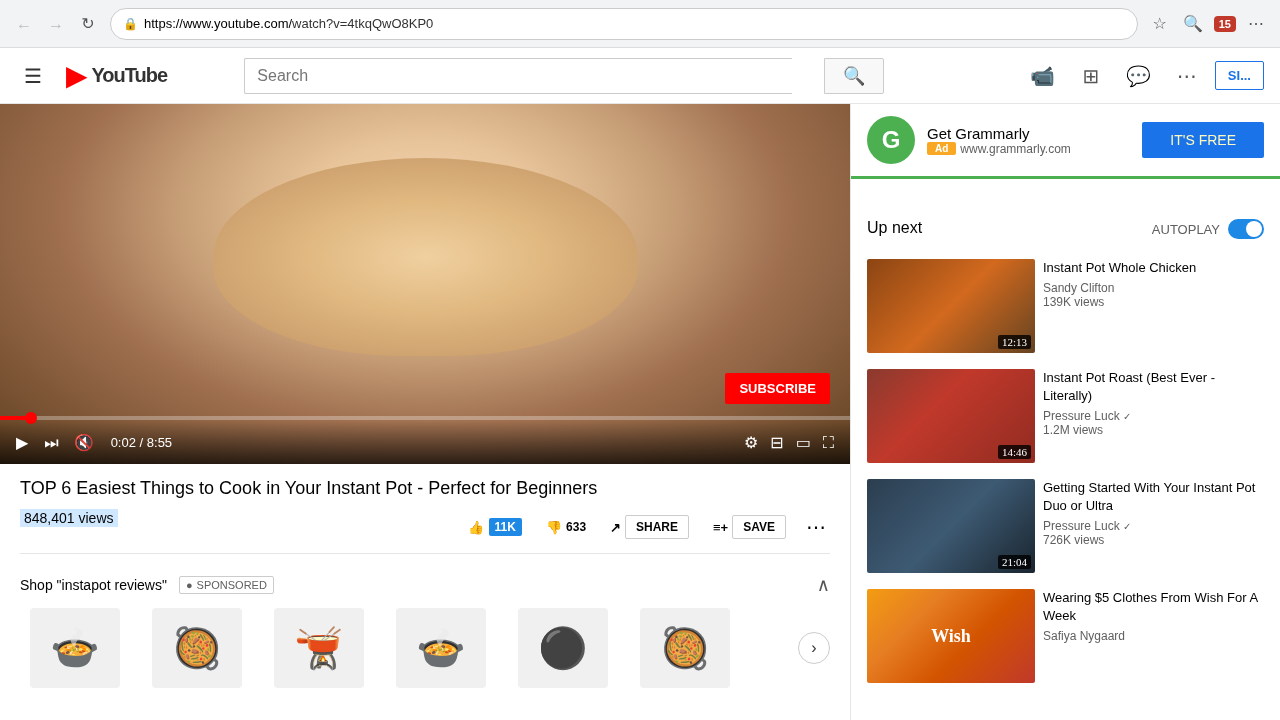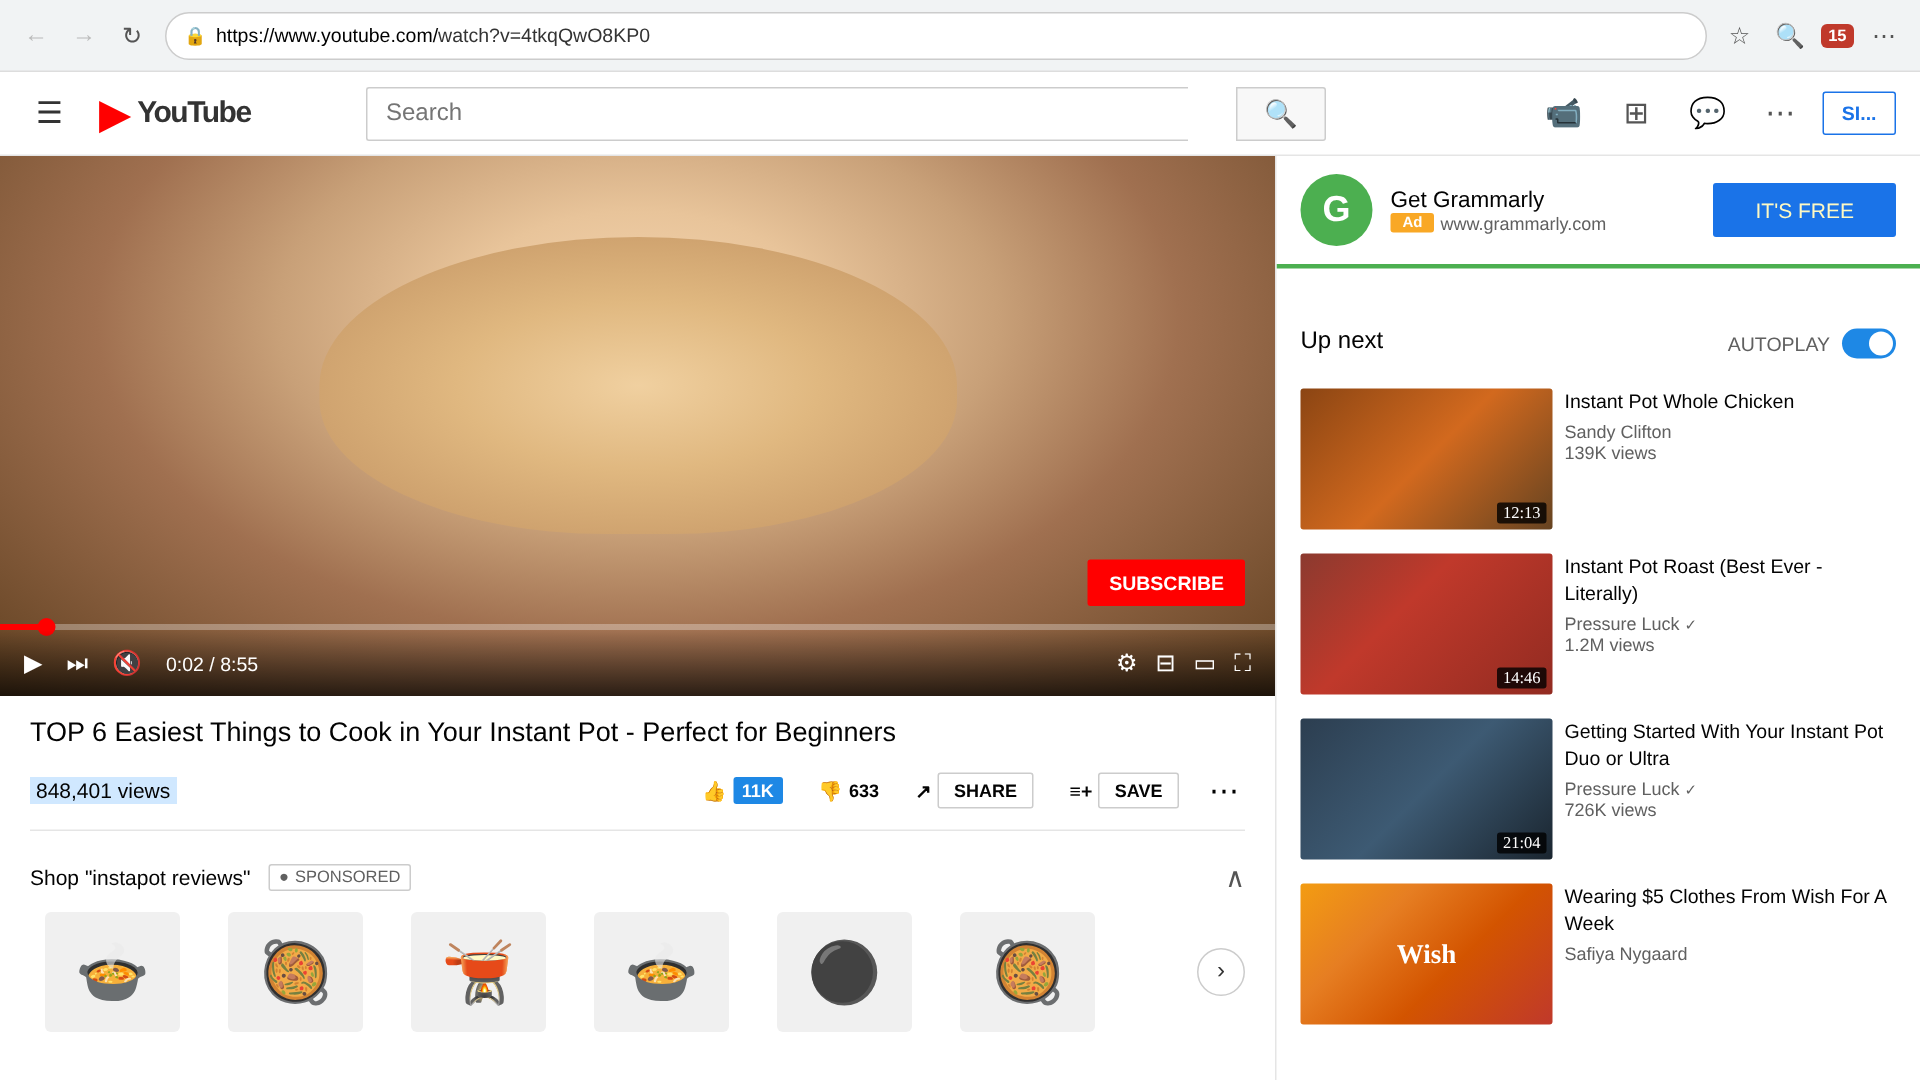--- a/index.html
+++ b/index.html
@@ -171,21 +171,21 @@
     }
     .time-display { color: #fff; font-size: 13px; margin-left: 4px; }
     .control-right { margin-left: auto; display: flex; gap: 4px; }
 
     
     .video-info { padding: 12px 20px; }
     .video-title {
       font-size: 18px; font-weight: 400; color: #030303; margin-bottom: 8px; line-height: 1.4;
     }
     .video-meta {
-      display: flex; align-items: center; gap: 12px; margin-bottom: 8px;
+      display: flex; align-items: flex-start; gap: 12px; margin-bottom: 8px;
     }
     .view-count {
       font-size: 14px; color: #030303;
       background: #d0e8ff; padding: 1px 4px;
     }
     .action-buttons { display: flex; align-items: center; gap: 8px; margin-left: auto; }
     .like-btn, .dislike-btn, .share-btn, .save-btn {
       display: flex; align-items: center; gap: 4px;
       border: none; background: transparent; cursor: pointer;
       color: #030303; font-size: 13px; font-weight: bold; padding: 6px 8px;

